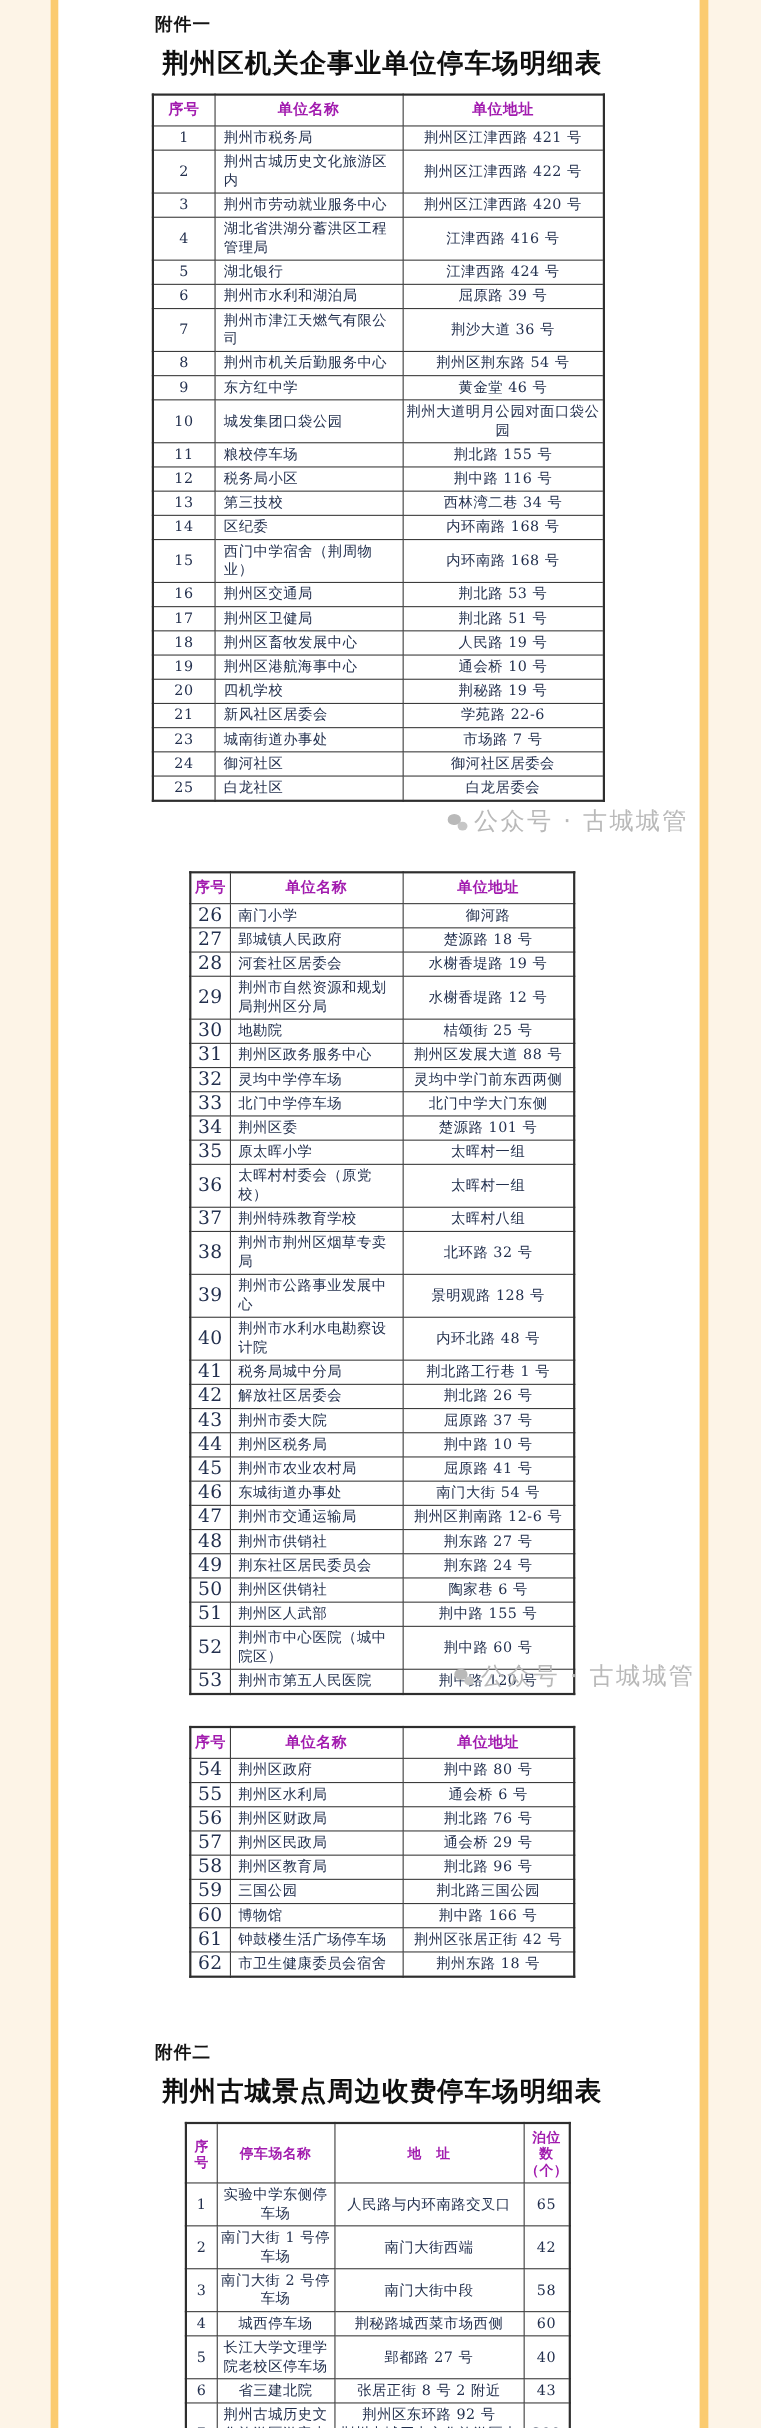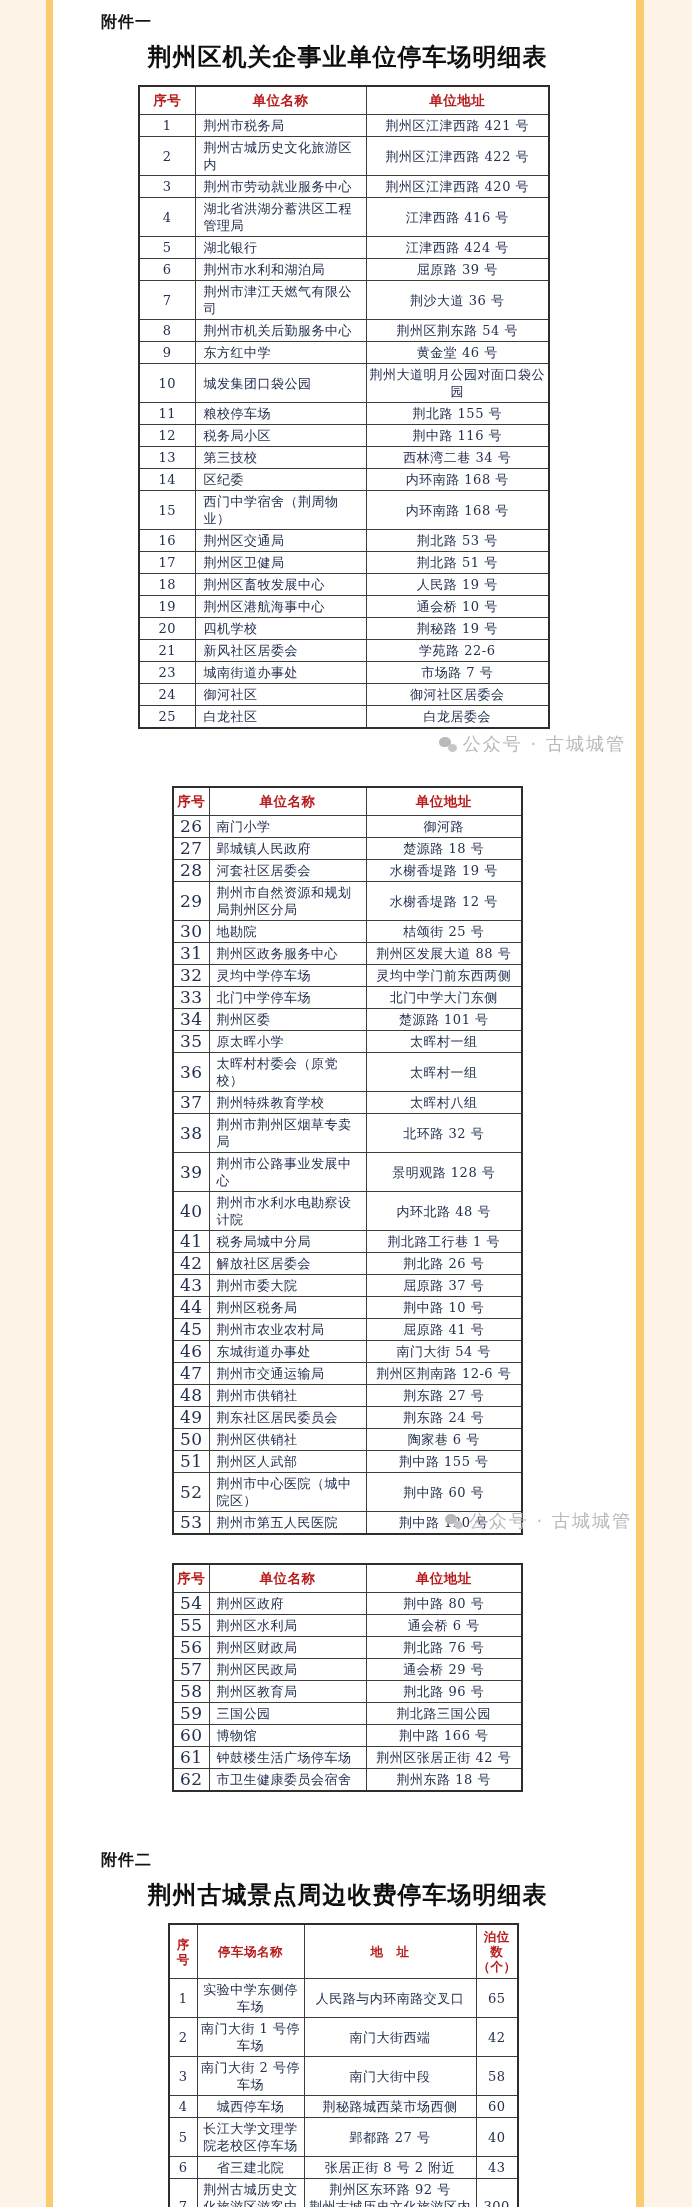--- a/index.html
+++ b/index.html
@@ -20,21 +20,21 @@
     border-right:8px solid #fbcb70;
     border-bottom:7px solid #fbcb70;
     padding-bottom:38px;
     box-sizing:content-box;
   }
   .att-label{
     font-family:"DejaVu Sans", sans-serif;
     font-weight:bold;
     font-size:16px;
     color:#141414;
-    margin:0 0 0 48px;
+    margin:0 0 0 88px;
     padding-top:12px;
     letter-spacing:1px;
   }
   .doc-title{
     font-family:"DejaVu Sans", sans-serif;
     font-weight:bold;
     font-size:24px;
     color:#0f0f0f;
     text-align:center;
     margin:8px 0 12px 6px;
@@ -50,41 +50,41 @@
     line-height:17px;
     padding:2px 3px;
     overflow:hidden;
     white-space:pre-line;
     word-break:break-all;
   }
   th{
     font-family:"DejaVu Sans", sans-serif;
     font-weight:bold;
     font-size:13.5px;
-    color:#b91c1c;
+    color:#a21caf;
     text-align:center;
     padding:5px 2px;
   }
   .t1{margin-left:85px;width:410px;border:2px solid #2e2e2e;}
   .t2,.t3{margin-left:119px;width:349px;border:2px solid #2e2e2e;}
   .t4{margin-left:115px;width:349px;border:2px solid #2e2e2e;}
   .t1 td:nth-child(1){text-align:center;}
   .t1 td:nth-child(2){text-align:left;padding-left:8px;}
   .t1 td:nth-child(3){text-align:center;}
   .t2 td:nth-child(1),.t3 td:nth-child(1){text-align:center;font-size:17px;}
   .t2 td:nth-child(2),.t3 td:nth-child(2){text-align:left;padding-left:7px;}
   .t2 td:nth-child(3),.t3 td:nth-child(3){text-align:center;}
   .t4 td{text-align:center;}
   .t4 th{font-size:12.5px;line-height:15px;padding:4px 1px;}
 
   
   .watermark{
     font-family:"DejaVu Sans", sans-serif;
     color:#b9b9b9;
-    font-size:18px;
+    font-size:22px;
     letter-spacing:2px;
     display:flex;
     align-items:center;
     gap:6px;
   }
   .wm1{justify-content:flex-end;margin:3px 10px 0 0;}
   .wm2{position:absolute;right:4px;bottom:2px;}
   .wm-icon{
     width:18px;height:15px;display:inline-block;position:relative;flex:0 0 auto;
   }

